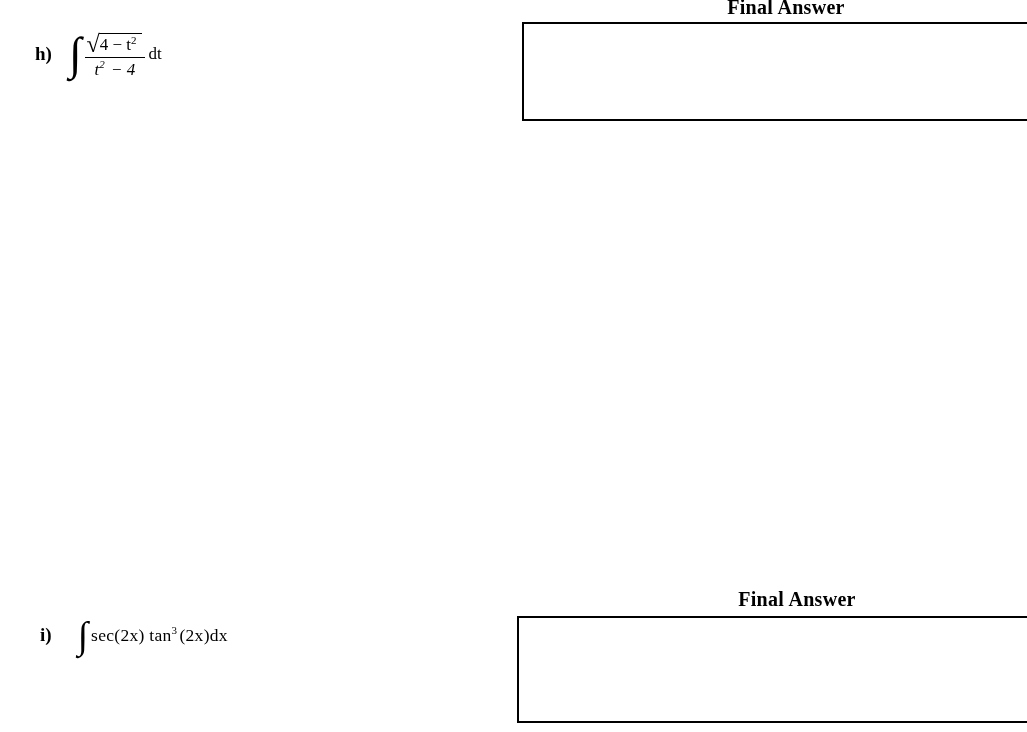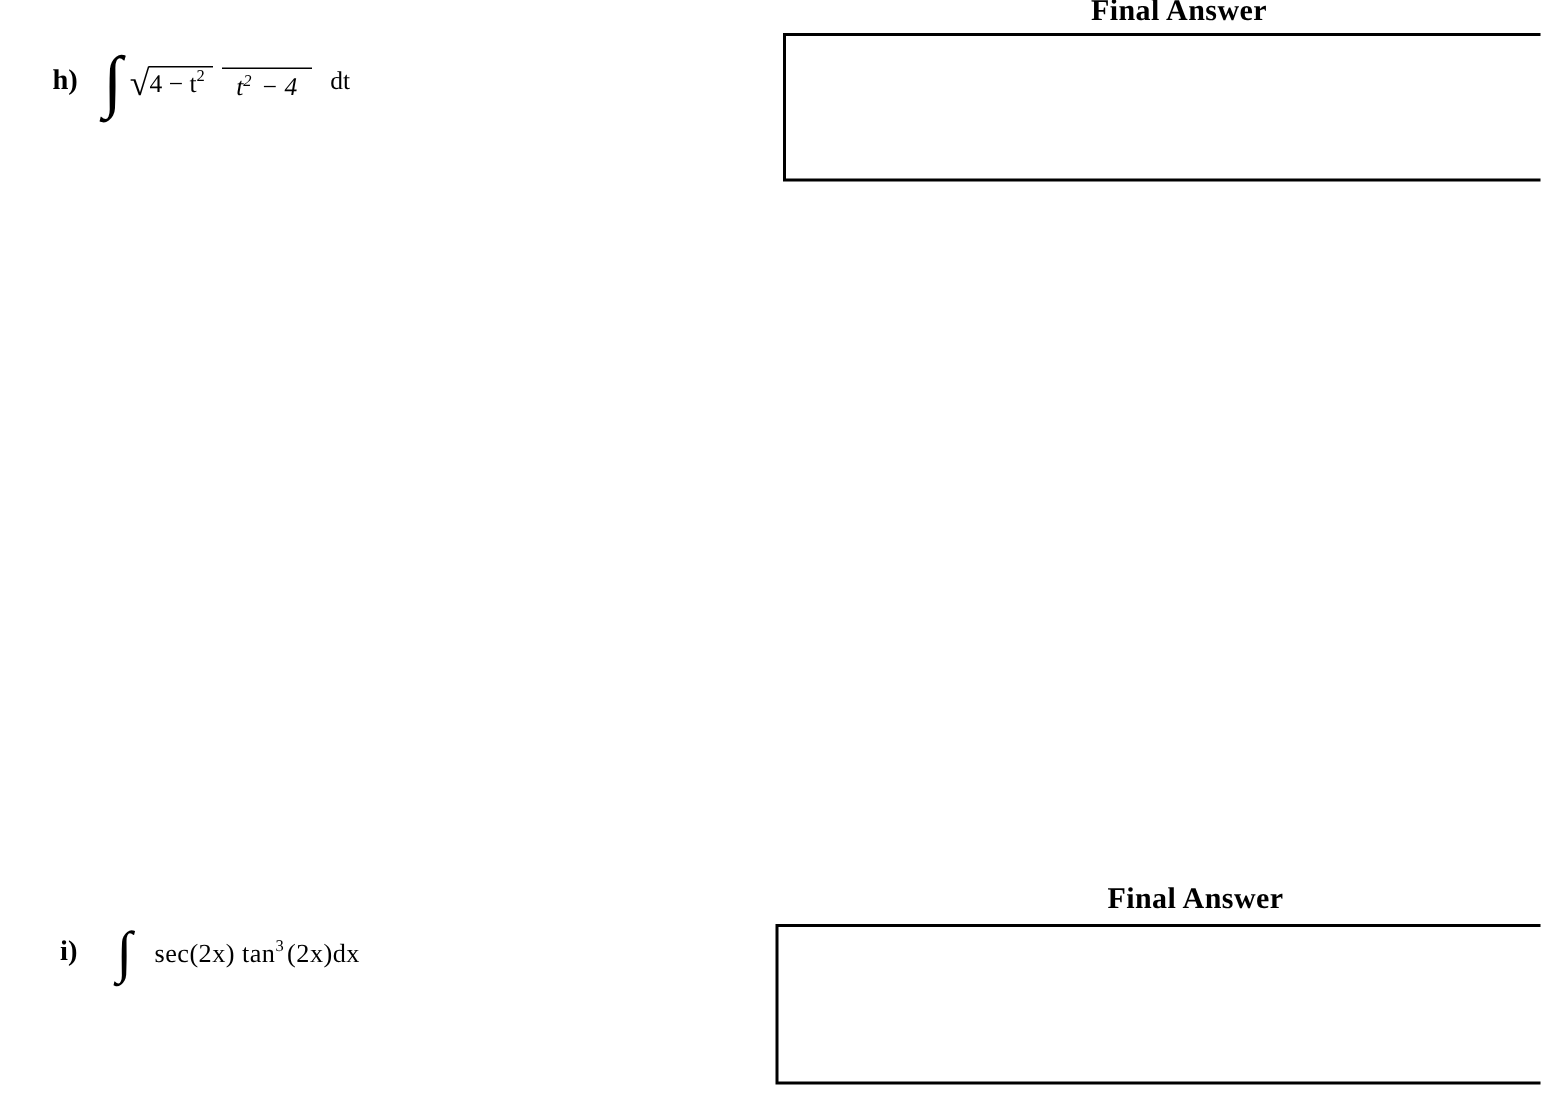--- a/index.html
+++ b/index.html
@@ -26,22 +26,22 @@
   #problem-h .plabel { margin-right: 17px; }
   #problem-i .plabel { margin-right: 26px; }
 
   .integral { line-height: 1; font-weight: 400; }
   .integral-h { font-size: 46px; margin-right: 3px; }
   .integral-i { font-size: 38px; margin-right: 3px; }
 
   
   .frac {
     display: inline-flex;
-    flex-direction: row;
-    align-items: flex-end;
+    flex-direction: column;
+    align-items: flex-start;
     font-size: 17px;
     line-height: 1.15;
     margin-top: 2px;
   }
   .num { display: inline-block; padding: 0 6px 2px 2px; }
   .den { display: inline-block; border-top: 1.6px solid #000; padding: 2px 10px 0 10px; font-style: italic; }
 
   .rad-sign {
     font-size: 24px;
     line-height: 1;
@@ -50,22 +50,22 @@
     margin-right: -1px;
   }
   .rad-body {
     display: inline-block;
     border-top: 1.6px solid #000;
     padding: 1px 3px 0 1px;
   }
 
   .exp { font-size: 11px; line-height: 0; vertical-align: super; margin-right: 2px; }
 
-  .diff { font-size: 17px; margin-left: 12px; }
-  .integrand { font-size: 17.5px; margin-left: 12px; letter-spacing: 0.3px; }
+  .diff { font-size: 17px; margin-left: 1px; }
+  .integrand { font-size: 17.5px; margin-left: 0; letter-spacing: 0.3px; }
 
   
   .answer-label {
     position: absolute;
     font-weight: 700;
     font-size: 20px;
     line-height: 1.1;
     letter-spacing: 0.3px;
     text-align: center;
   }

